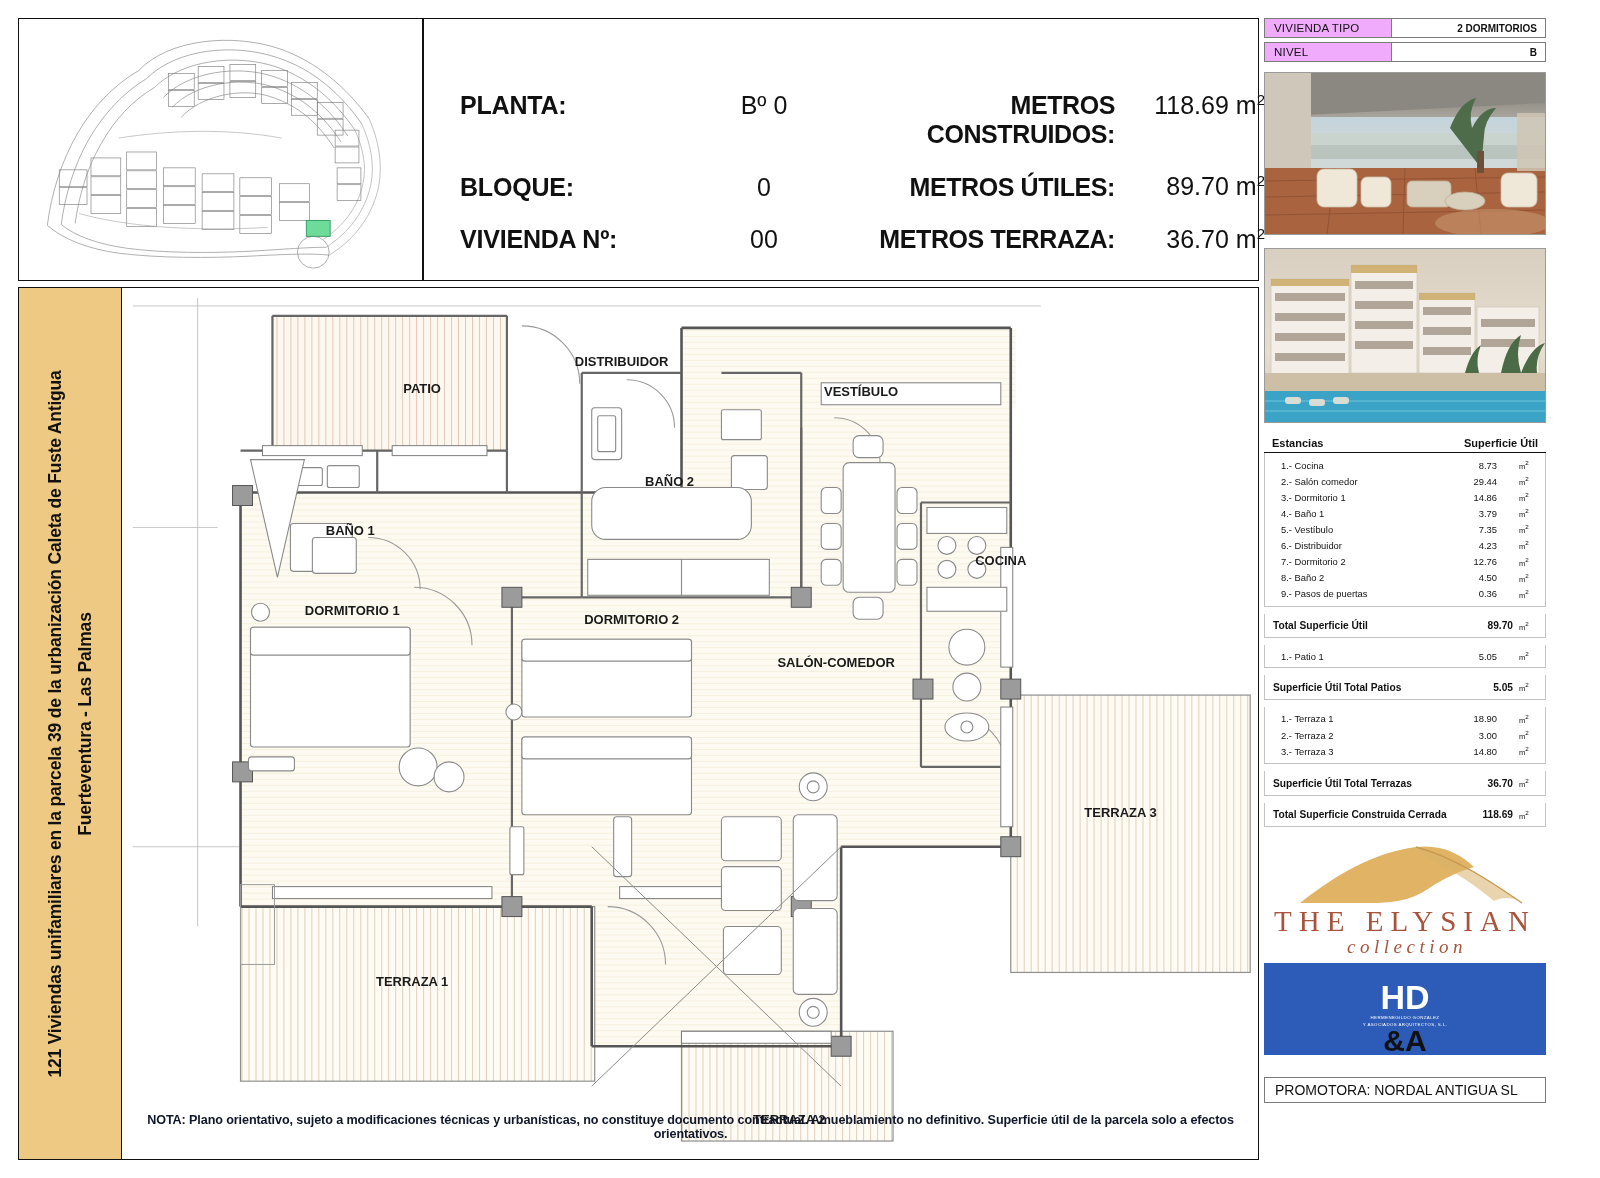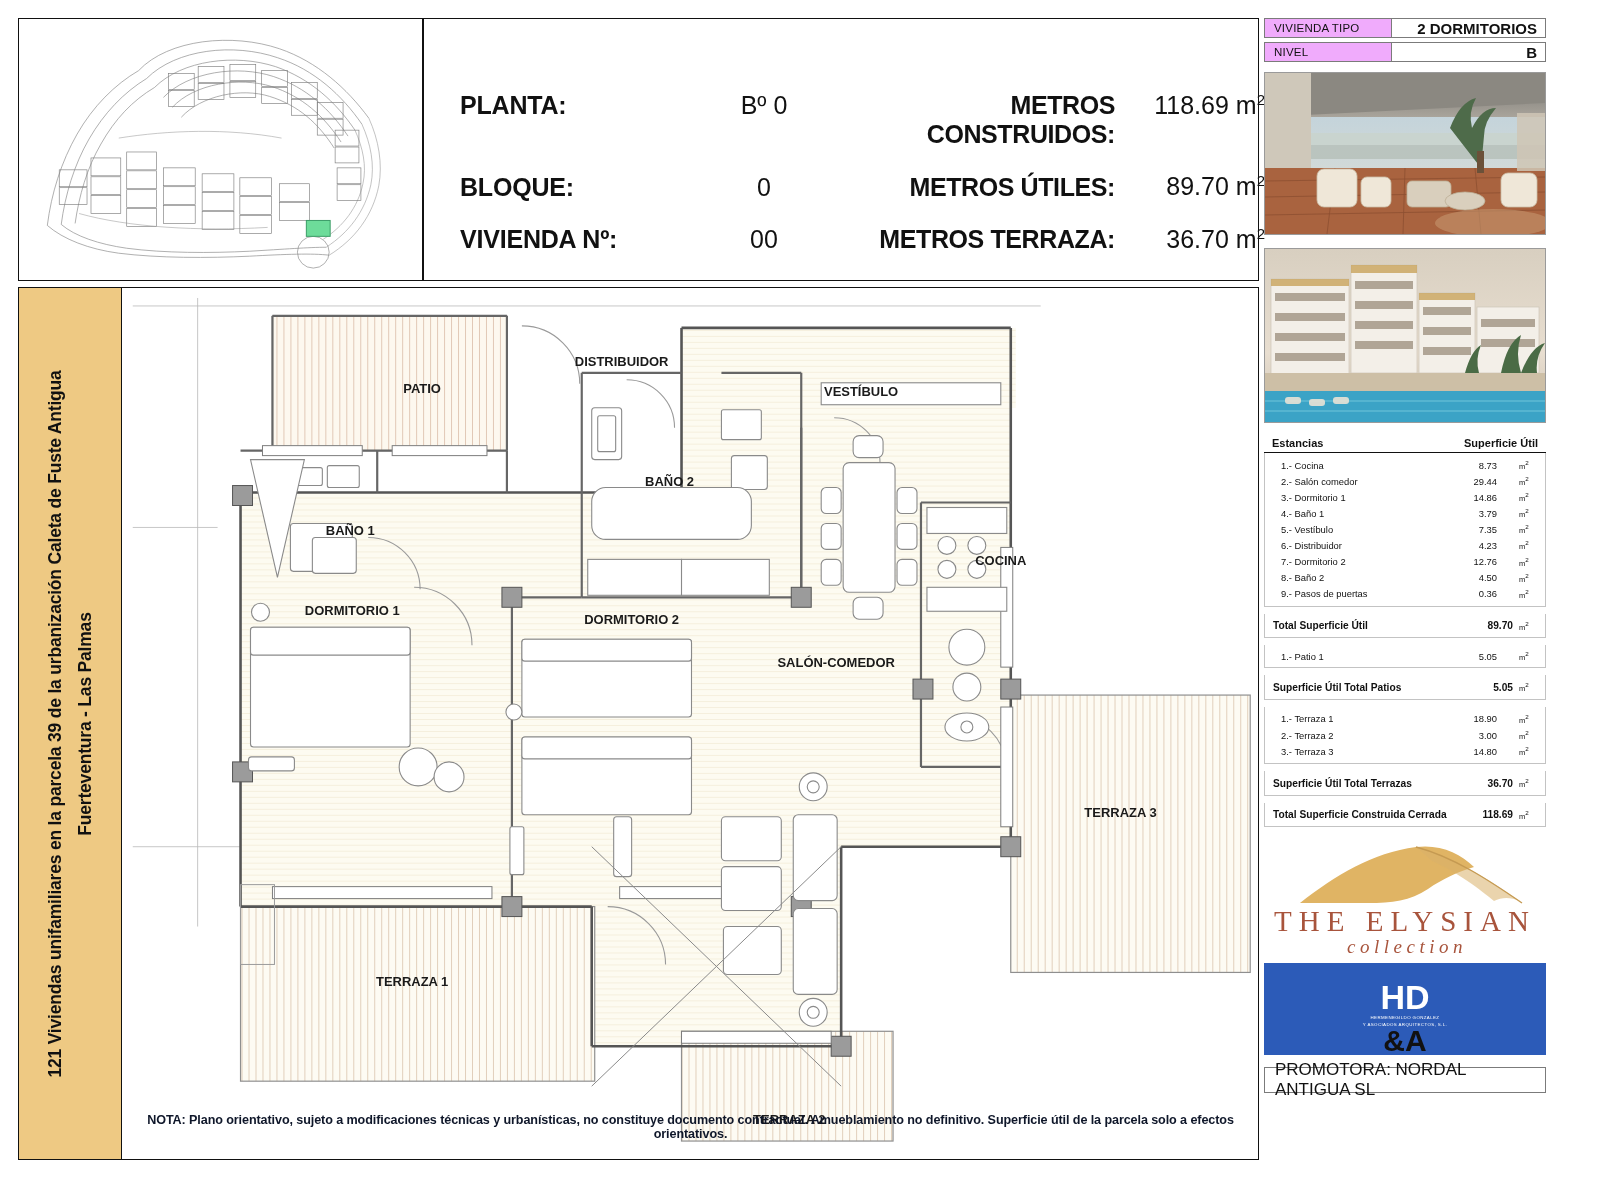--- a/index.html
+++ b/index.html
@@ -33,21 +33,21 @@
   #rightcol{position:absolute;left:1264px;top:18px;width:282px;height:1142px;}
 
   .minirow{display:flex;height:20px;margin-bottom:4px;}
   .minirow .mlab{
     flex:0 0 128px;border:1px solid #7b7b7b;box-sizing:border-box;
     font-size:11.5px;display:flex;align-items:center;padding-left:9px;
     letter-spacing:.2px;background:#f0abfc;
   }
   .minirow .mval{
     flex:1;border:1px solid #7b7b7b;border-left:none;box-sizing:border-box;
-    font-size:15px;font-weight:bold;display:flex;align-items:center;
+    font-size:10px;font-weight:bold;display:flex;align-items:center;
     justify-content:flex-end;padding-right:8px;background:#fff;
   }
 
   .photo{width:282px;box-sizing:border-box;border:1px solid #9a9a9a;position:relative;overflow:hidden;}
   #photo1{height:163px;margin-top:10px;}
   #photo2{height:175px;margin-top:13px;}
   .photo svg{display:block;width:100%;height:100%;}
 
   
   #surftable{margin-top:12px;width:282px;}
@@ -67,22 +67,22 @@
   .totrow .rn{flex:1;padding-left:8px;}
   .totrow .rv{width:48px;text-align:right;font-weight:bold;}
   .totrow .ru{width:26px;text-align:left;padding-left:6px;font-size:7.5px;font-weight:normal;}
 
   
   #elysian{width:282px;height:118px;margin-top:14px;position:relative;}
   #elysian svg{display:block;width:100%;height:100%;}
   #hdlogo{width:282px;height:92px;margin-top:4px;background:#2c5bb8;position:relative;overflow:hidden;}
   #hdlogo svg{display:block;width:100%;height:100%;}
   #promotora{
-    width:282px;height:26px;margin-top:12px;border:1px solid #7b7b7b;box-sizing:border-box;
-    display:flex;align-items:center;padding-left:10px;font-size:17px;background:#fff;
+    width:282px;height:26px;margin-top:22px;border:1px solid #7b7b7b;box-sizing:border-box;
+    display:flex;align-items:center;padding-left:10px;font-size:14px;background:#fff;
   }
 
   
   #vband{
     position:absolute;left:18px;top:287px;width:104px;height:873px;
     background:#eec983;border:1.4px solid #111;box-sizing:border-box;
     overflow:hidden;
   }
   #vband .vtext{
     position:absolute;left:50%;top:50%;

